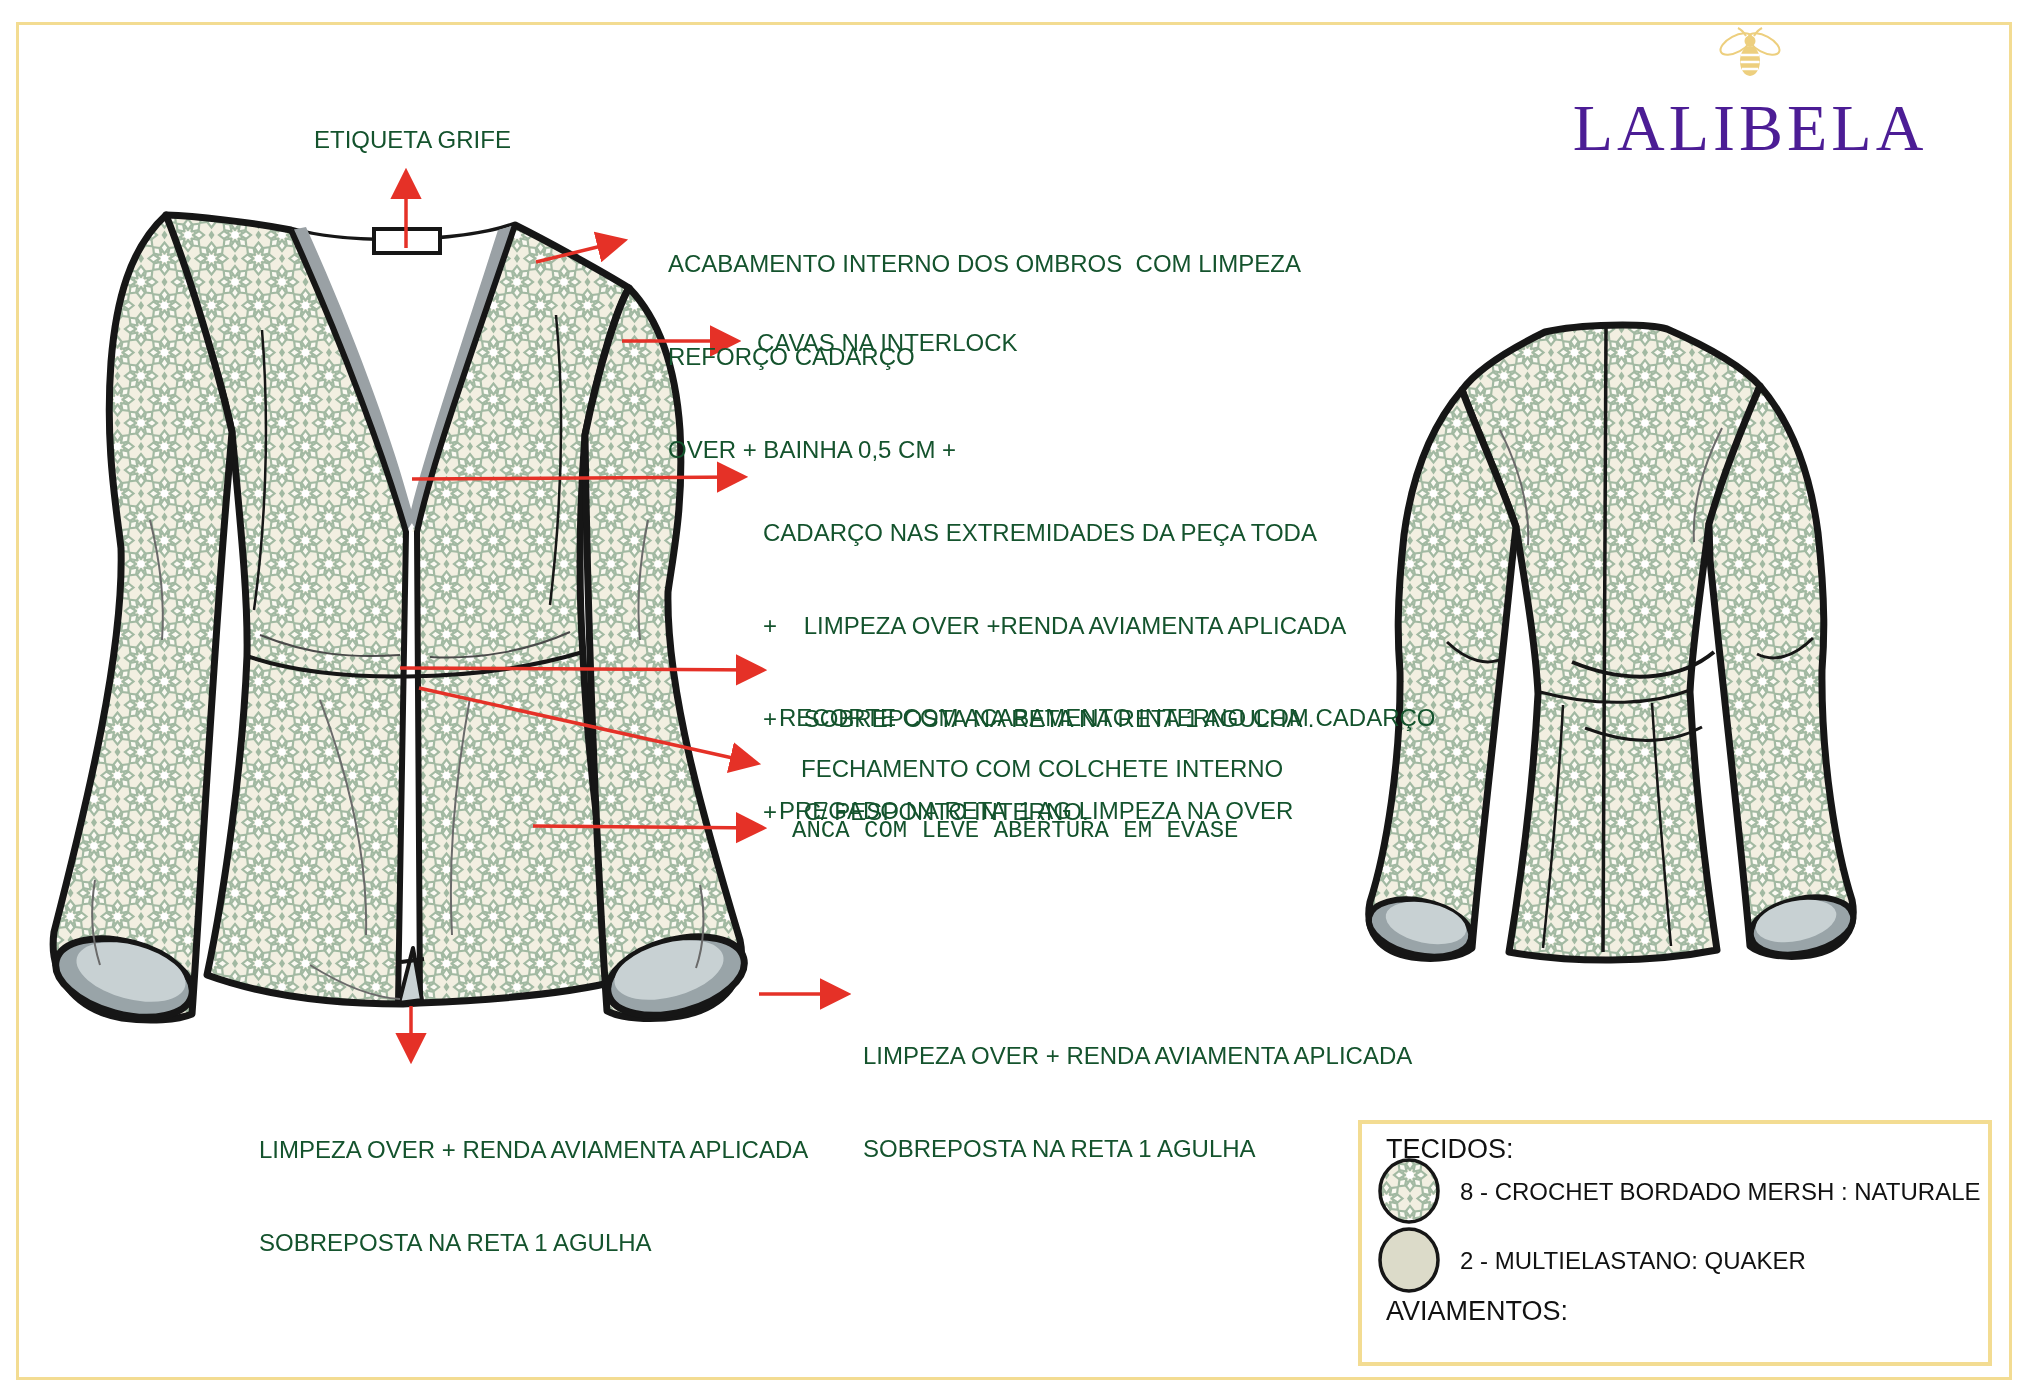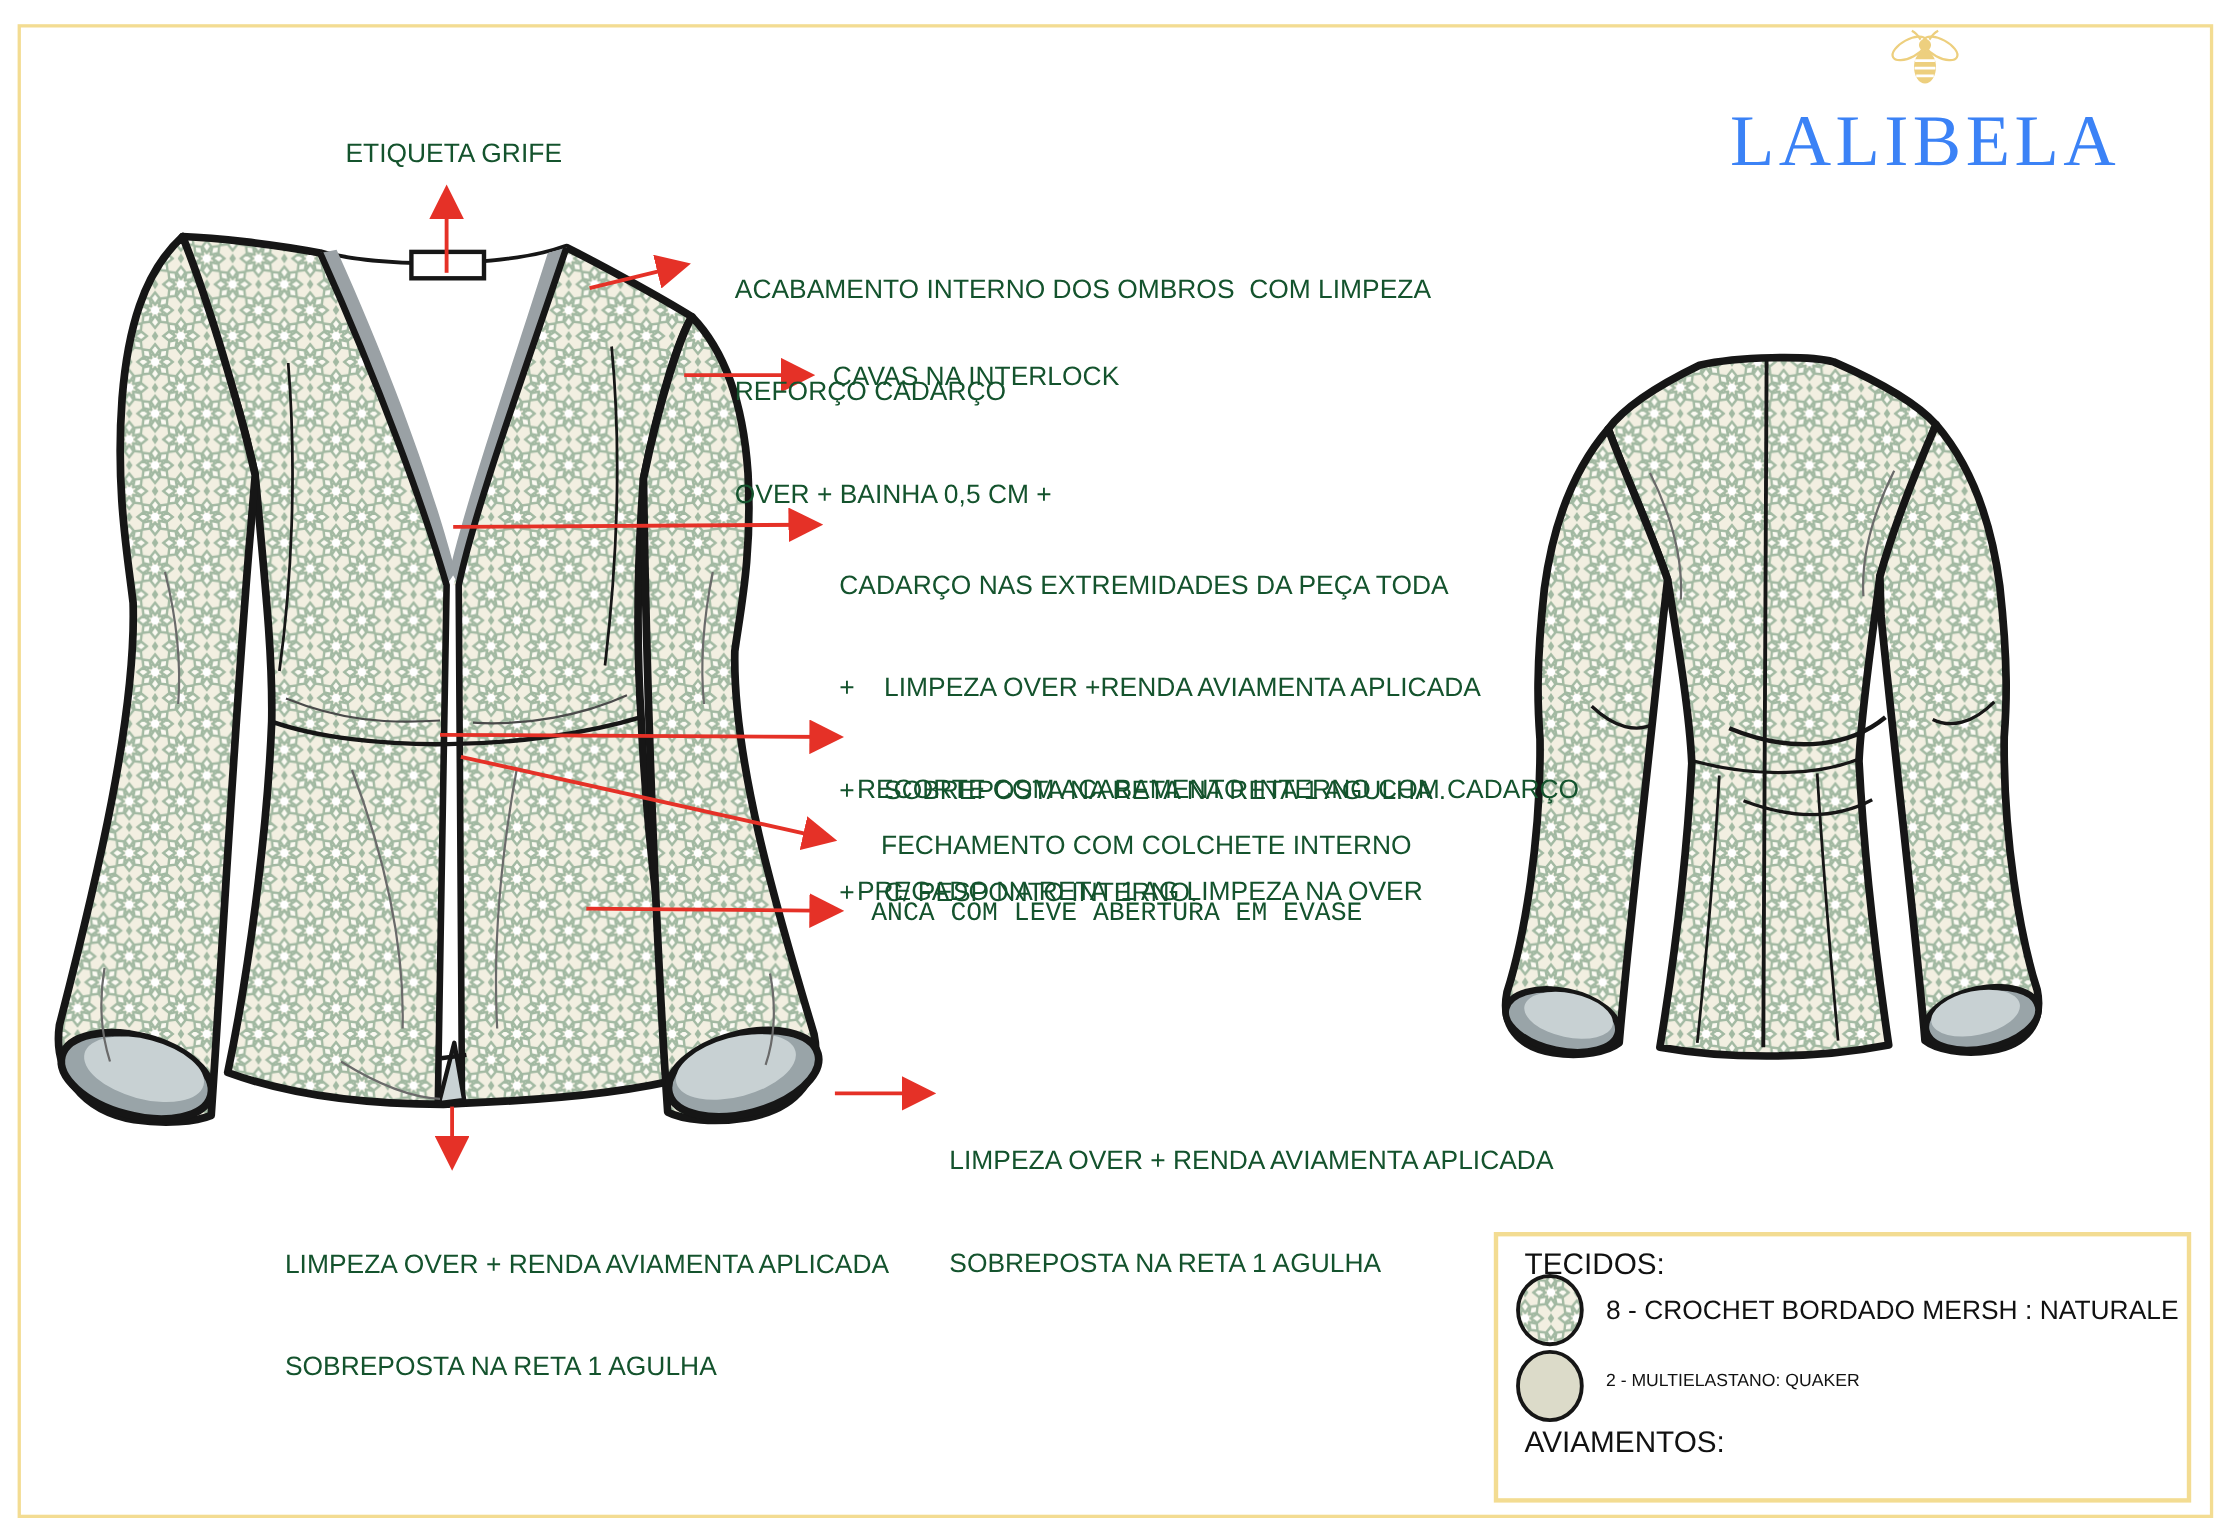--- a/index.html
+++ b/index.html
@@ -5,26 +5,26 @@
   html,body{margin:0;padding:0;background:#ffffff;}
   body{width:2029px;height:1388px;position:relative;overflow:hidden;
        font-family:"Liberation Sans","DejaVu Sans",sans-serif;color:#111;}
   .frame{position:absolute;left:16px;top:22px;width:1990px;height:1352px;
          border:3px solid #f3dc92;z-index:0;}
   #art{position:absolute;left:0;top:0;z-index:1;}
   .ann{position:absolute;z-index:2;font-size:24px;line-height:31px;
        white-space:pre;color:#14532d;}
   .logo{position:absolute;left:1545px;top:24px;width:410px;text-align:center;z-index:2;}
   .logo .word{font-family:"Liberation Serif","DejaVu Serif",serif;
-       font-size:66px;letter-spacing:4px;color:#3b82f6;margin-top:2px;}
+       font-size:66px;letter-spacing:4px;color:#4c1d95;margin-top:2px;}
   .legend-box{position:absolute;left:1358px;top:1120px;width:626px;height:238px;
        border:4px solid #f3dc92;z-index:2;}
   .legend-title{position:absolute;left:1386px;top:1134px;font-size:27px;z-index:3;white-space:pre;}
   .legend-item-1{position:absolute;left:1460px;top:1178px;font-size:24px;z-index:3;white-space:pre;}
-  .legend-item-2{position:absolute;left:1460px;top:1247px;font-size:16px;z-index:3;white-space:pre;}
+  .legend-item-2{position:absolute;left:1460px;top:1247px;font-size:24px;z-index:3;white-space:pre;}
   .legend-avia{position:absolute;left:1386px;top:1296px;font-size:27px;z-index:3;white-space:pre;}
 </style>
 </head>
 <body>
 
 <div class="frame"></div>
 
 <svg id="art" width="2029" height="1388" viewBox="0 0 2029 1388">
   <defs>
     <g id="star">

